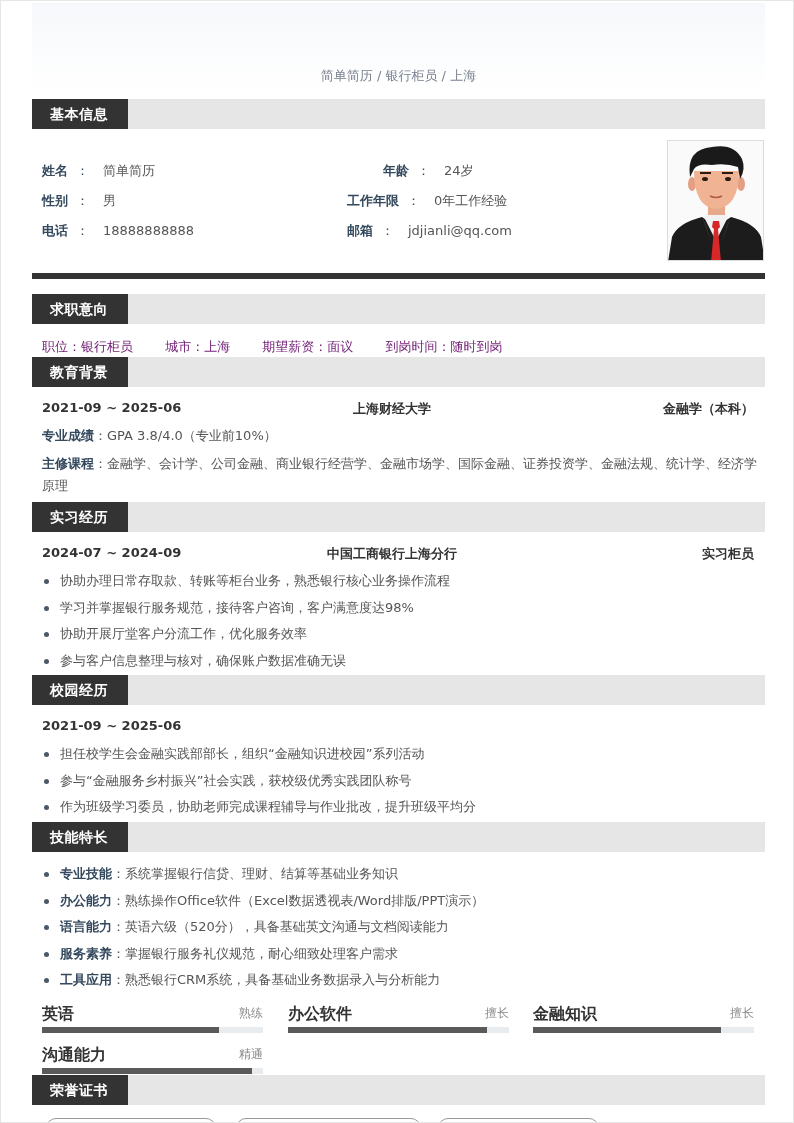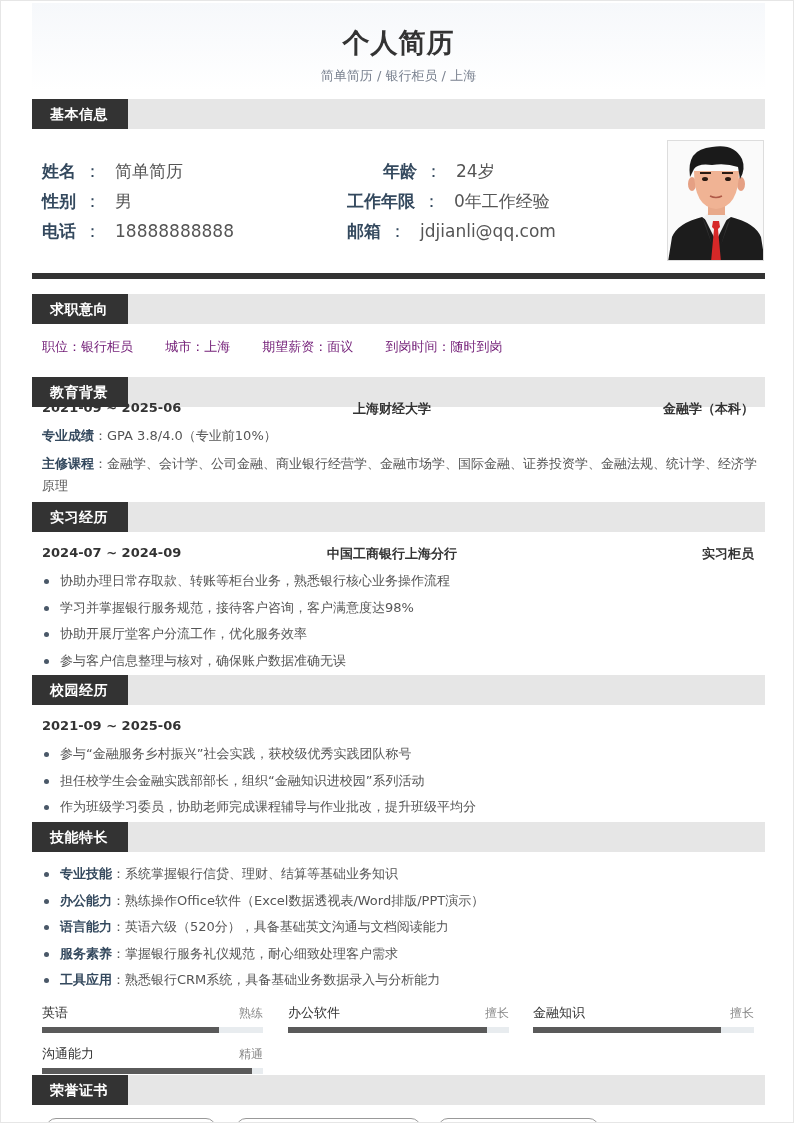--- a/index.html
+++ b/index.html
@@ -7,21 +7,21 @@
     body { font-family: "DejaVu Sans", "Liberation Sans", sans-serif; color: #555; position: relative; }
     .page { position: absolute; left: 0; top: 0; width: 794px; height: 1123px; border: 1px solid #e6e6e6; background: #fff; overflow: hidden; }
 
     .hero { position: absolute; left: 31px; top: 2px; width: 733px; height: 88px; background: linear-gradient(#f6f8fb, #ffffff); text-align: center; }
     .hero-title { position: absolute; left: 0; right: 0; top: 22px; font-size: 27px; font-weight: bold; color: #333; letter-spacing: 1px; }
     .hero-sub { position: absolute; left: 0; right: 0; top: 64px; font-size: 13px; color: #7a8290; }
 
     .sec-head { position: absolute; left: 31px; width: 733px; height: 30px; background: #e6e6e6; }
     .sec-tab { position: absolute; left: 0; top: 0; width: 96px; height: 30px; background: #333333; color: #fff; font-size: 14px; font-weight: bold; line-height: 30px; padding-left: 18px; letter-spacing: 0.5px; }
 
-    .info-row { position: absolute; font-size: 17px; line-height: 18px; white-space: nowrap; }
+    .info-row { position: absolute; font-size: 13px; line-height: 18px; white-space: nowrap; }
     .info-label { color: #34495e; font-weight: bold; }
     .info-colon { color: #34495e; display: inline-block; margin: 0 14px 0 8px; }
     .info-value { color: #555; }
 
     .photo { position: absolute; left: 666px; top: 139px; width: 97px; height: 121px; border: 1px solid #ddd; background: #fafafa; overflow: hidden; }
 
     .divider { position: absolute; left: 31px; top: 272px; width: 733px; height: 6px; background: #333333; }
 
     .intent { position: absolute; left: 41px; top: 337px; font-size: 13px; color: #701a75; white-space: nowrap; }
     .intent span { margin-right: 28px; }
@@ -33,34 +33,33 @@
 
     .para { position: absolute; left: 41px; width: 715px; font-size: 13px; color: #555; line-height: 22px; }
     .para b { color: #34495e; }
 
     .bullets { position: absolute; left: 41px; width: 715px; list-style: none; }
     .bullets li { position: relative; font-size: 13px; color: #555; height: 26.5px; line-height: 20px; padding-left: 18px; }
     .bullets li::before { content: ""; position: absolute; left: 2px; top: 8px; width: 5px; height: 5px; border-radius: 50%; background: #4a5868; }
     .bullets li b { color: #34495e; }
 
     .skill { position: absolute; width: 221px; height: 30px; }
-    .skill .name { position: absolute; left: 0; top: 0; font-size: 13px; font-weight: normal; color: #333; }
+    .skill .name { position: absolute; left: 0; top: 0; font-size: 16px; font-weight: bold; color: #333; }
     .skill .level { position: absolute; right: 0; top: 1px; font-size: 12px; color: #888; }
     .skill .track { position: absolute; left: 0; top: 23px; width: 221px; height: 6px; background: #e8ecef; }
     .skill .fill { position: absolute; left: 0; top: 0; height: 6px; background: #5a5a5a; }
 
     .pill { position: absolute; top: 1117px; height: 20px; border: 1px solid #999; border-radius: 10px; background: #fff; }
   </style>
 </head>
 <body>
 
 <div class="page">
 
   <div class="hero">
-    <div class="hero-title">个人简历</div>
     <div class="hero-sub">简单简历 / 银行柜员 / 上海</div>
   </div>
 
   <div class="sec-head" style="top:98px;">
     <div class="sec-tab">基本信息</div>
   </div>
 
   <div class="info-row" style="left:41px; top:161px;">
     <span class="info-label">姓名</span><span class="info-colon">：</span><span class="info-value">简单简历</span>
   </div>
@@ -117,21 +116,21 @@
   <div class="sec-head" style="top:293px;padding-left:16px;">
     <div class="sec-tab">求职意向</div>
   </div>
   <div class="intent">
     <span>职位：银行柜员</span>
     <span>城市：上海</span>
     <span>期望薪资：面议</span>
     <span>到岗时间：随时到岗</span>
   </div>
 
-  <div class="sec-head" style="top:376px;">
+  <div class="sec-head" style="top:356px;">
     <div class="sec-tab">教育背景</div>
   </div>
   <div class="row3" style="top:399px;">
     <span class="c">上海财经大学</span>
     <span class="l">2021-09 ~ 2025-06</span>
     <span class="r">金融学（本科）</span>
   </div>
   <div class="para" style="top:424px;">
     <b>专业成绩</b><span>：GPA 3.8/4.0（专业前10%）</span>
   </div>
@@ -154,22 +153,22 @@
     <li>参与客户信息整理与核对，确保账户数据准确无误</li>
   </ul>
 
   <div class="sec-head" style="top:674px;">
     <div class="sec-tab">校园经历</div>
   </div>
   <div class="row3" style="top:717px;">
     <span class="l">2021-09 ~ 2025-06</span>
   </div>
   <ul class="bullets" style="top:743px;">
+    <li>担任校学生会金融实践部部长，组织“金融知识进校园”系列活动</li>
     <li>参与“金融服务乡村振兴”社会实践，获校级优秀实践团队称号</li>
-    <li>担任校学生会金融实践部部长，组织“金融知识进校园”系列活动</li>
     <li>作为班级学习委员，协助老师完成课程辅导与作业批改，提升班级平均分</li>
   </ul>
 
   <div class="sec-head" style="top:821px;">
     <div class="sec-tab">技能特长</div>
   </div>
   <ul class="bullets" style="top:863px;">
     <li><b>专业技能</b><span>：系统掌握银行信贷、理财、结算等基础业务知识</span></li>
     <li><b>办公能力</b><span>：熟练操作Office软件（Excel数据透视表/Word排版/PPT演示）</span></li>
     <li><b>语言能力</b><span>：英语六级（520分），具备基础英文沟通与文档阅读能力</span></li>

